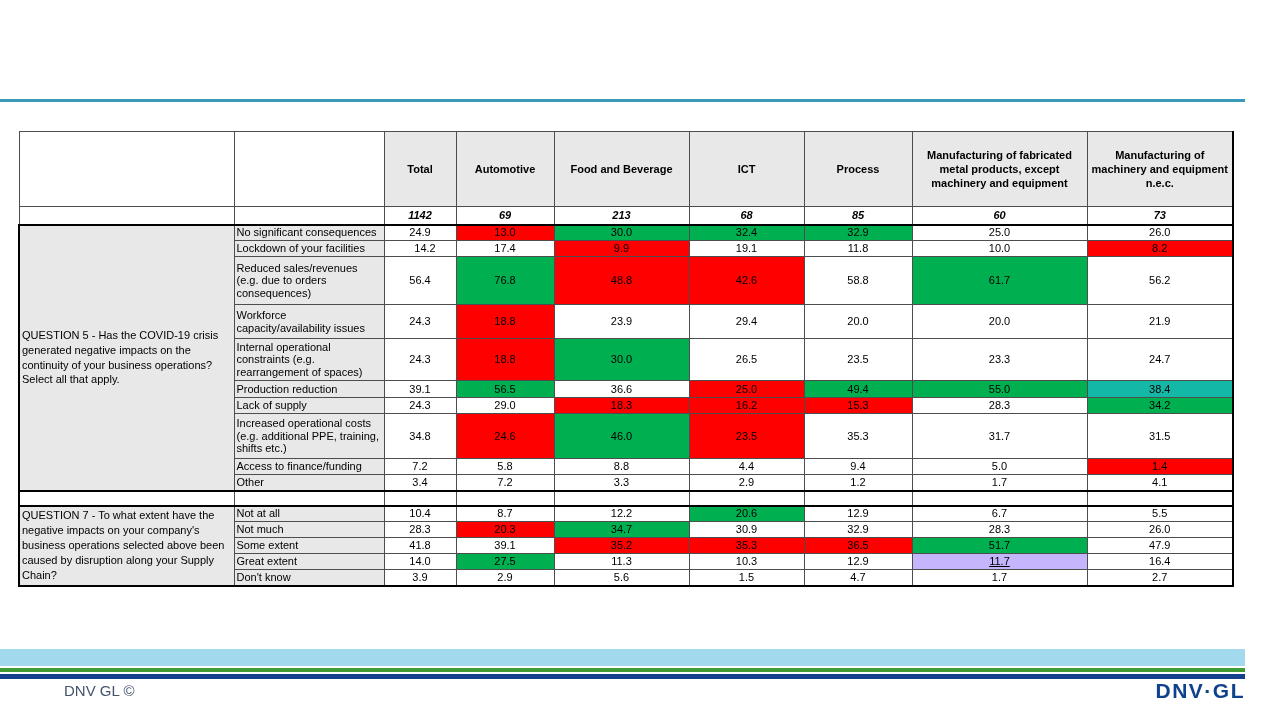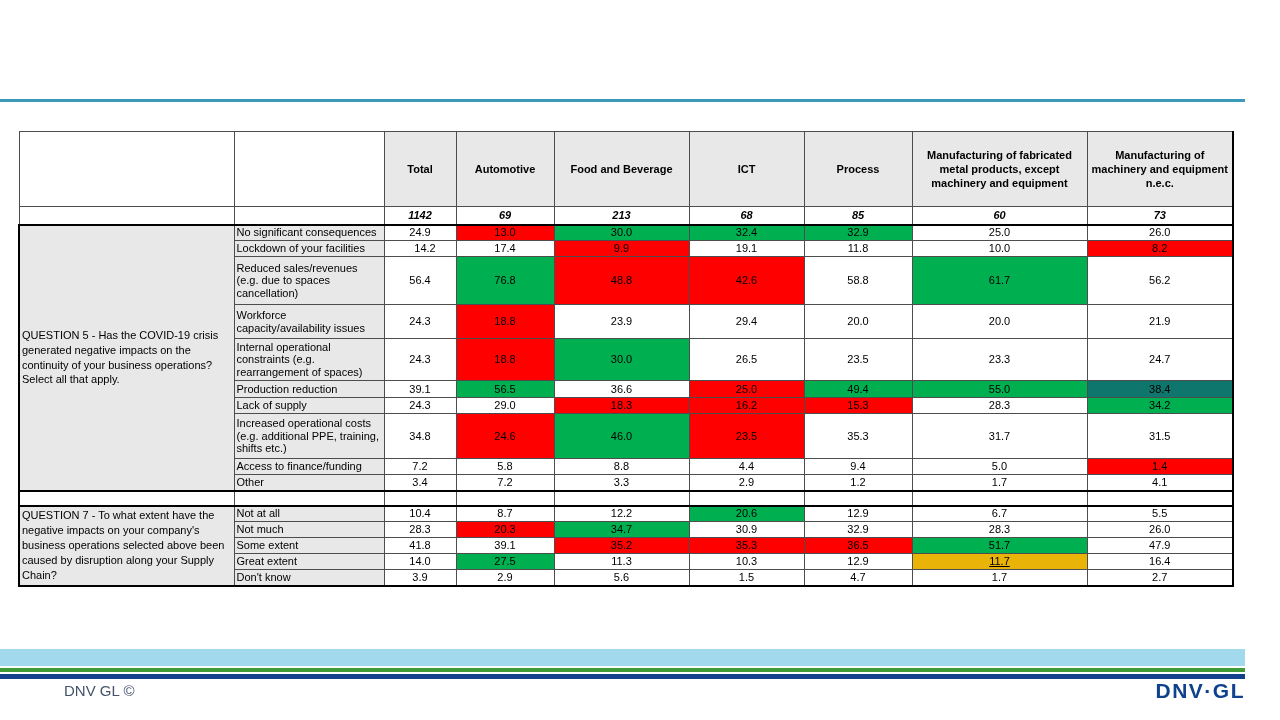--- a/index.html
+++ b/index.html
@@ -109,21 +109,21 @@
           <td class="rowlabel">Lockdown of your facilities</td>
           <td class="data" style="background: rgb(255, 255, 255); padding-left: 12px;">14.2</td>
           <td class="data" style="background: rgb(255, 255, 255);">17.4</td>
           <td class="data" style="background: rgb(254, 0, 0);">9.9</td>
           <td class="data" style="background: rgb(255, 255, 255);">19.1</td>
           <td class="data" style="background: rgb(255, 255, 255);">11.8</td>
           <td class="data" style="background: rgb(255, 255, 255);">10.0</td>
           <td class="data thickr" style="background: rgb(254, 0, 0);">8.2</td>
         </tr>
         <tr style="height: 48px;">
-          <td class="rowlabel">Reduced sales/revenues (e.g. due to spaces cancellation)</td>
+          <td class="rowlabel">Reduced sales/revenues (e.g. due to orders consequences)</td>
           <td class="data" style="background: rgb(255, 255, 255);">56.4</td>
           <td class="data" style="background: rgb(0, 176, 80);">76.8</td>
           <td class="data" style="background: rgb(254, 0, 0);">48.8</td>
           <td class="data" style="background: rgb(254, 0, 0);">42.6</td>
           <td class="data" style="background: rgb(255, 255, 255);">58.8</td>
           <td class="data" style="background: rgb(0, 176, 80);">61.7</td>
           <td class="data thickr" style="background: rgb(255, 255, 255);">56.2</td>
         </tr>
         <tr style="height: 34px;">
           <td class="rowlabel">Workforce capacity/availability issues</td>
@@ -146,21 +146,21 @@
           <td class="data thickr" style="background: rgb(255, 255, 255);">24.7</td>
         </tr>
         <tr style="height: 17px;">
           <td class="rowlabel">Production reduction</td>
           <td class="data" style="background: rgb(255, 255, 255);">39.1</td>
           <td class="data" style="background: rgb(0, 176, 80);">56.5</td>
           <td class="data" style="background: rgb(255, 255, 255);">36.6</td>
           <td class="data" style="background: rgb(254, 0, 0);">25.0</td>
           <td class="data" style="background: rgb(0, 176, 80);">49.4</td>
           <td class="data" style="background: rgb(0, 176, 80);">55.0</td>
-          <td class="data thickr" style="background: #0f766e; margin-left: 44px;">38.4</td>
+          <td class="data thickr" style="background: #14b8a6; margin-left: 44px;">38.4</td>
         </tr>
         <tr style="height: 16px;">
           <td class="rowlabel">Lack of supply</td>
           <td class="data" style="background: rgb(255, 255, 255);">24.3</td>
           <td class="data" style="background: rgb(255, 255, 255);">29.0</td>
           <td class="data" style="background: rgb(254, 0, 0);">18.3</td>
           <td class="data" style="background: rgb(254, 0, 0);">16.2</td>
           <td class="data" style="background: rgb(254, 0, 0);">15.3</td>
           <td class="data" style="background: rgb(255, 255, 255);">28.3</td>
           <td class="data thickr" style="background: rgb(0, 176, 80);">34.2</td>
@@ -237,21 +237,21 @@
           <td class="data" style="background: rgb(0, 176, 80);">51.7</td>
           <td class="data thickr" style="background: rgb(255, 255, 255);">47.9</td>
         </tr>
         <tr style="height: 16px;">
           <td class="rowlabel">Great extent</td>
           <td class="data" style="background: rgb(255, 255, 255);">14.0</td>
           <td class="data" style="background: rgb(0, 176, 80);">27.5</td>
           <td class="data" style="background: rgb(255, 255, 255);">11.3</td>
           <td class="data" style="background: rgb(255, 255, 255);">10.3</td>
           <td class="data" style="background: rgb(255, 255, 255);">12.9</td>
-          <td class="data" style="background: #eab308; text-decoration: underline;">11.7</td>
+          <td class="data" style="background: #c4b5fd; text-decoration: underline;">11.7</td>
           <td class="data thickr" style="background: rgb(255, 255, 255);">16.4</td>
         </tr>
         <tr style="height: 16px;">
           <td class="rowlabel thickb">Don't know</td>
           <td class="data thickb" style="background: rgb(255, 255, 255);">3.9</td>
           <td class="data thickb" style="background: rgb(255, 255, 255);">2.9</td>
           <td class="data thickb" style="background: rgb(255, 255, 255);">5.6</td>
           <td class="data thickb" style="background: rgb(255, 255, 255);">1.5</td>
           <td class="data thickb" style="background: rgb(255, 255, 255);">4.7</td>
           <td class="data thickb" style="background: rgb(255, 255, 255);">1.7</td>

